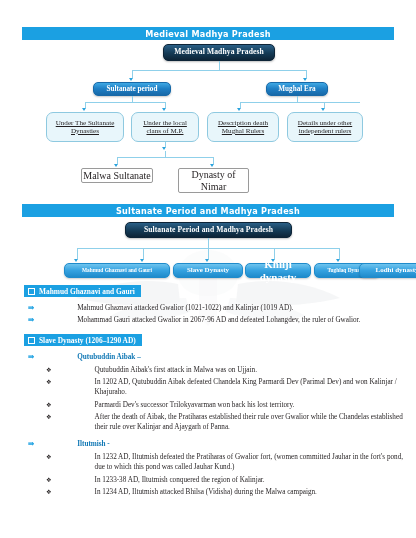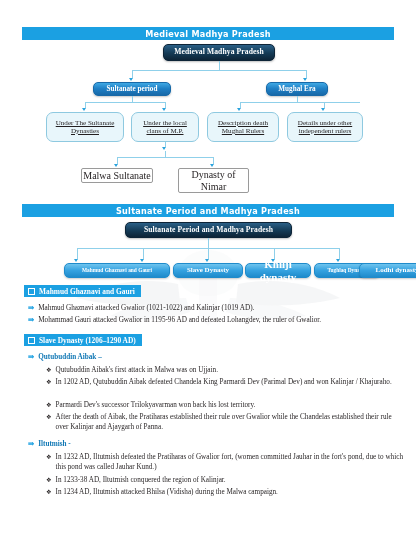--- a/index.html
+++ b/index.html
@@ -85,21 +85,21 @@
   .li{
     position:absolute;display:flex;align-items:flex-start;gap:4px;
     font-size:7.2px;line-height:1.42;
   }
   .li .bullet-arrow{
     color:#1ba0e2;font-size:7.4px;line-height:1.3;flex:0 0 auto;font-weight:bold;
   }
   .li .bullet-diamond{
     color:#231f20;font-size:6.2px;line-height:1.5;flex:0 0 auto;
   }
-  .li .txt{display:block;}
+  .li .txt{display:block;margin-left:39px;}
   .li.head .txt{color:#1178b5;font-weight:bold;}
 
   
   .footer{position:absolute;left:0;top:508px;width:416px;height:18px;z-index:4;}
   .f-left{
     position:absolute;left:22px;top:0;width:164px;height:15px;background:#1ba0e2;
     clip-path:polygon(0 0,100% 0,100% 100%,0 100%);
     display:flex;align-items:center;justify-content:center;
     color:#fff;font-family:"Liberation Serif",serif;font-weight:bold;font-size:6.6px;
     letter-spacing:.4px;
@@ -241,21 +241,21 @@
       <span class="sq"></span>
       <span>Mahmud Ghaznavi and Gauri</span>
     </div>
 
     <div class="li" style="left:28px;top:303px;width:376px;">
       <span class="bullet-arrow">⇛</span>
       <span class="txt">Mahmud Ghaznavi attacked Gwalior (1021-1022) and Kalinjar (1019 AD).</span>
     </div>
     <div class="li" style="left:28px;top:315px;width:376px;">
       <span class="bullet-arrow">⇛</span>
-      <span class="txt">Mohammad Gauri attacked Gwalior in 1195-96 AD and defeated Lohangdev, the ruler of Gwalior.</span>
+      <span class="txt">Mohammad Gauri attacked Gwalior in 2067-96 AD and defeated Lohangdev, the ruler of Gwalior.</span>
     </div>
 
     <div class="subhead" style="left:24px;top:334px;">
       <span class="sq"></span>
       <span>Slave Dynasty (1206–1290 AD)</span>
     </div>
 
     <div class="li head" style="left:28px;top:352px;width:376px;">
       <span class="bullet-arrow">⇛</span>
       <span class="txt">Qutubuddin Aibak –</span>

